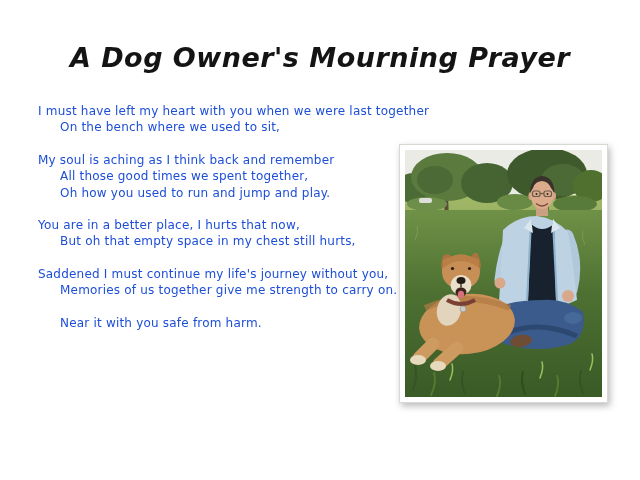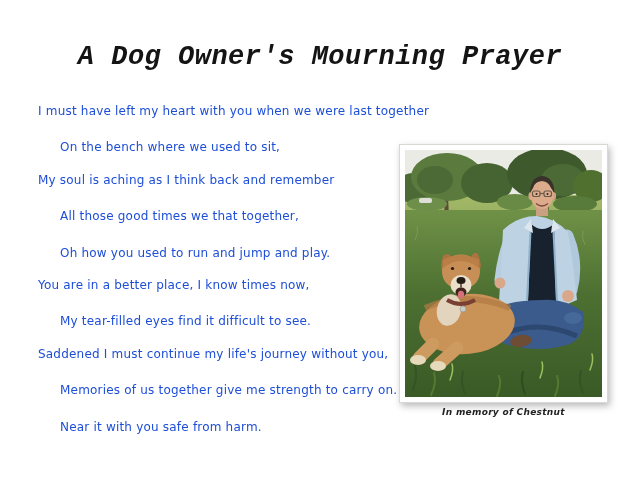--- a/index.html
+++ b/index.html
@@ -4,34 +4,34 @@
 <style>
   html,body{margin:0;padding:0;}
   body{
     width:640px;height:480px;overflow:hidden;background:#ffffff;
     font-family:"DejaVu Sans", sans-serif;position:relative;
   }
   .poster{position:absolute;inset:0;background:#ffffff;}
   .title{
     position:absolute;top:24px;left:0;width:640px;text-align:center;
     font-size:27px;font-weight:bold;font-style:italic;color:#141414;
-    letter-spacing:0.5px;white-space:nowrap;font-family:Liberation Mono, monospace;
+    letter-spacing:0.5px;white-space:nowrap;
   }
   .byline{
     position:absolute;top:64px;left:0;width:640px;text-align:center;
     font-size:16px;font-style:italic;color:#1c1c1c;letter-spacing:0.5px;
   }
   .poem{
     position:absolute;left:38px;top:103px;
     font-size:12px;line-height:16.4px;color:#1d4ed8;
     letter-spacing:0.2px;
   }
   .stanza{margin-bottom:16px;}
   .line{white-space:nowrap;}
-  .line.indent{padding-left:22px;margin-top:20px;}
+  .line.indent{padding-left:22px;}
   .photo-frame{
     position:absolute;left:399px;top:144px;margin:0;
     width:197px;height:247px;padding:5px;background:#ffffff;
     border:1px solid #d8d8d4;
     box-shadow:2px 3px 7px rgba(0,0,0,0.28);
   }
   .photo-frame svg{display:block;width:197px;height:247px;}
   .caption{
     position:absolute;left:399px;top:407px;width:209px;text-align:center;
     font-size:9px;font-style:italic;font-weight:bold;color:#222222;
@@ -45,26 +45,26 @@
 
   <h1 class="title">A Dog Owner's Mourning Prayer</h1>
 
   <div class="poem" id="poem">
       <div class="stanza">
         <div class="line">I must have left my heart with you when we were last together</div>
         <div class="line indent">On the bench where we used to sit,</div>
       </div>
       <div class="stanza">
         <div class="line">My soul is aching as I think back and remember</div>
-        <div class="line indent">All those good times we that together,</div>
+        <div class="line indent">All those good times we spent together,</div>
         <div class="line indent">Oh how you used to run and jump and play.</div>
       </div>
       <div class="stanza">
-        <div class="line">You are in a better place, I know times now,</div>
-        <div class="line indent">My tear-filled eyes find it difficult to see.</div>
+        <div class="line">You are in a better place, I hurts that now,</div>
+        <div class="line indent">But oh that empty space in my chest still hurts,</div>
       </div>
       <div class="stanza">
         <div class="line">Saddened I must continue my life's journey without you,</div>
         <div class="line indent">Memories of us together give me strength to carry on.</div>
       </div>
       <div class="stanza">
         <div class="line indent">Near it with you safe from harm.</div>
       </div>
       <div class="stanza">
       </div>
@@ -174,15 +174,14 @@
         <path d="M120,244 q-5,-14 -2,-22" stroke="#2f4d1f" stroke-width="2"></path>
         <path d="M150,246 q5,-12 2,-20" stroke="#527a30" stroke-width="2"></path>
         <path d="M178,243 q-5,-12 -2,-22" stroke="#355426" stroke-width="2"></path>
         <path d="M45,230 q4,-10 2,-16" stroke="#9cc060" stroke-width="1.5"></path>
         <path d="M135,228 q4,-10 2,-16" stroke="#9cc060" stroke-width="1.5"></path>
         <path d="M185,220 q4,-10 2,-16" stroke="#9cc060" stroke-width="1.5"></path>
       </g>
     </svg>
   </figure>
 
-  <div class="caption">In memory of Chestnut</div>
 
 </div>
 
 </body></html>

